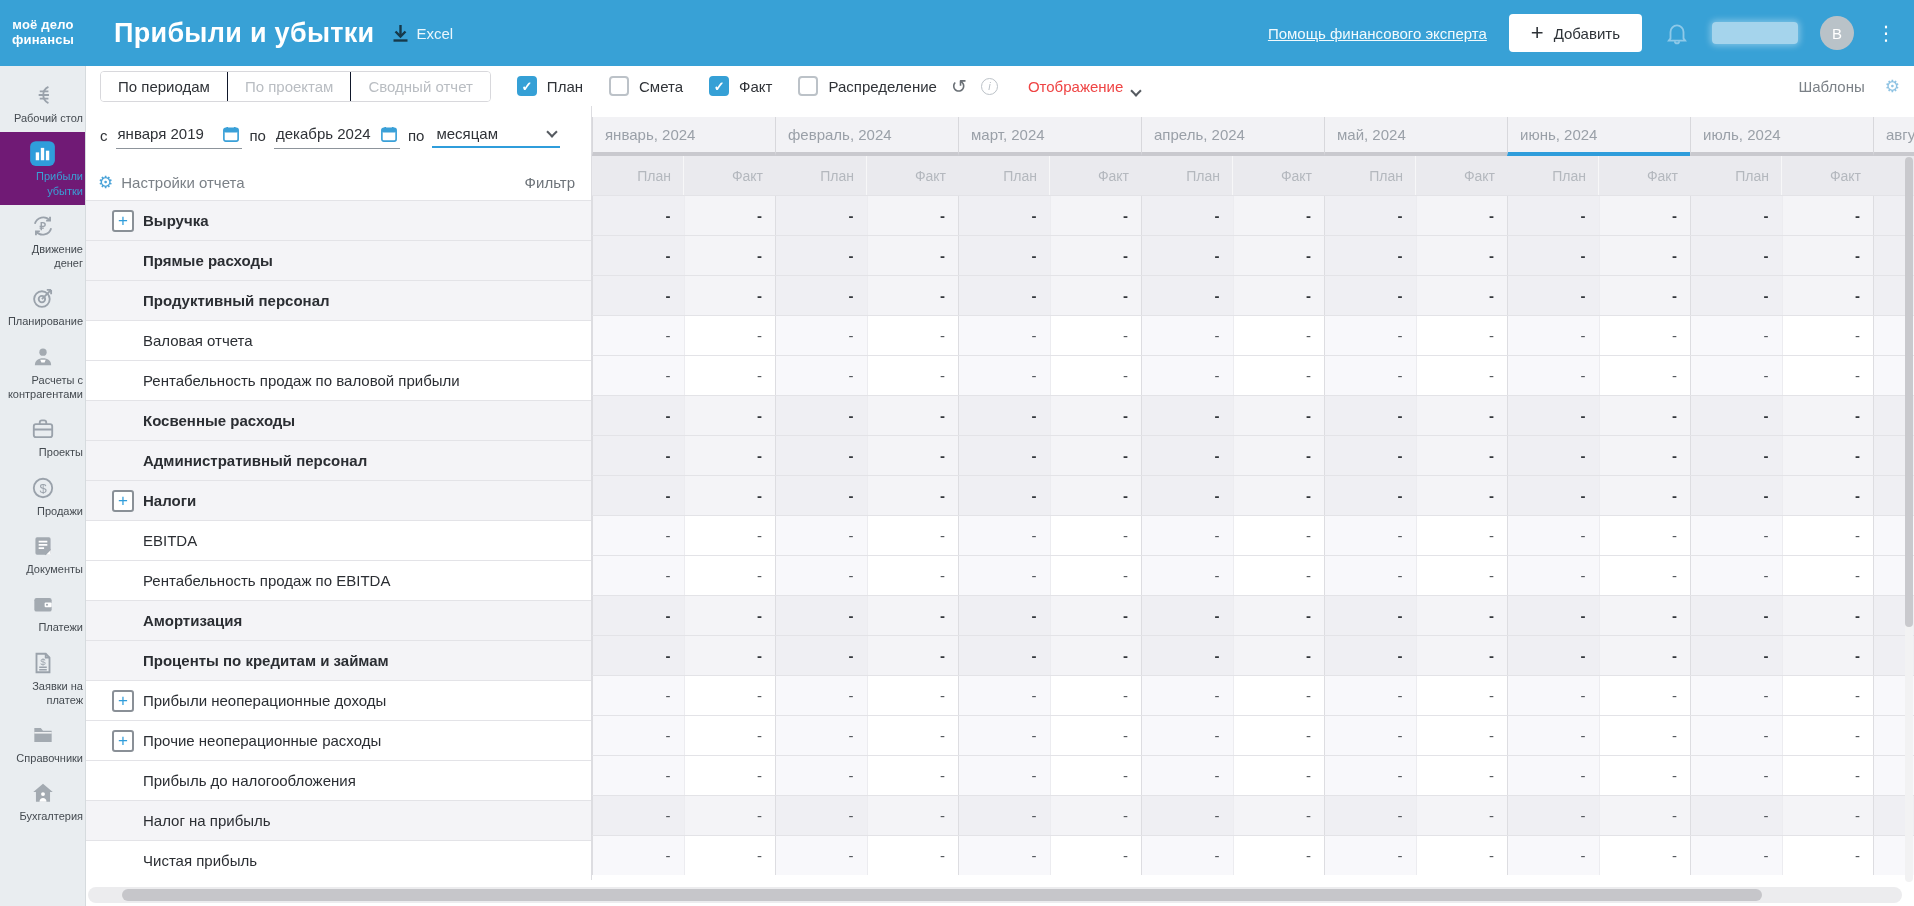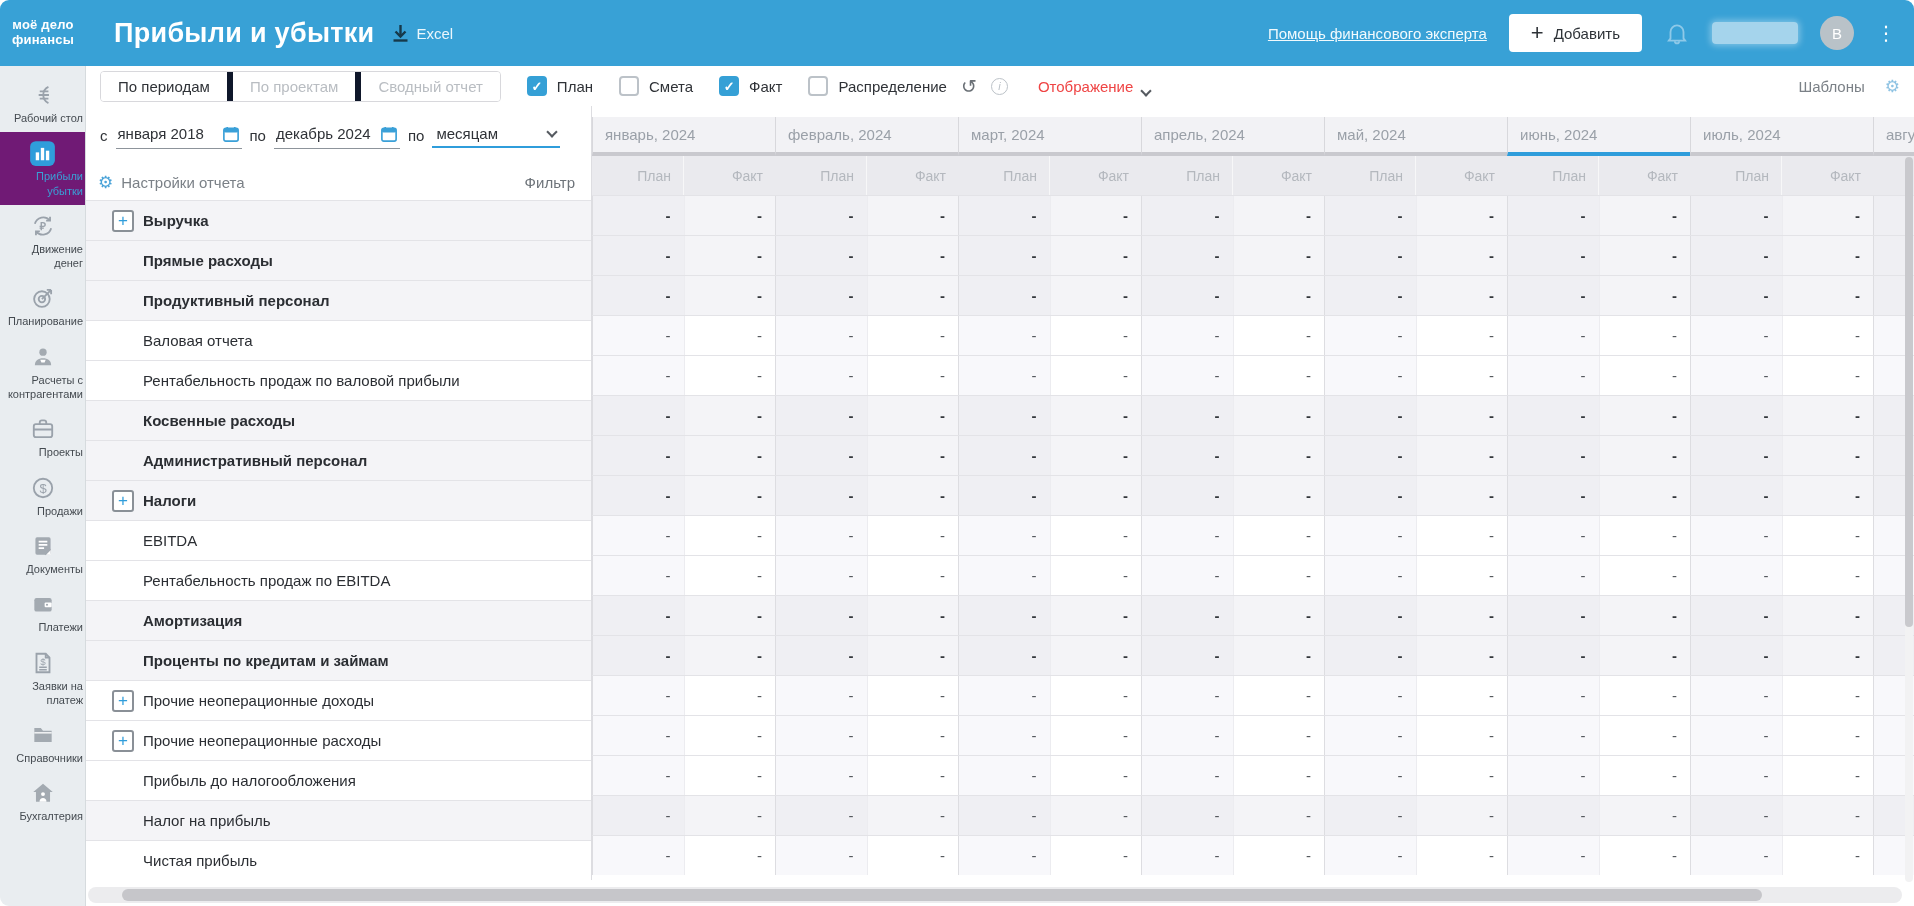--- a/index.html
+++ b/index.html
@@ -1,18 +1,18 @@
 <!DOCTYPE html>
 <html><head>
 <meta charset="utf-8">
 <style>
   * { box-sizing: border-box; margin: 0; padding: 0; }
   html,body { width:1914px; height:906px; overflow:hidden; background:#fff;
     font-family:"Liberation Sans", sans-serif; }
-  .screen { position:relative; width:1914px; height:906px; background:#fff; overflow:hidden;border-radius:9px; }
+  .screen { position:relative; width:1914px; height:906px; background:#fff; overflow:hidden; }
 
   
   .app-header { position:absolute; left:0; top:0; width:100%; height:66px;
     background:#38a1d6; display:flex; align-items:center; color:#fff; }
   .logo { width:86px; text-align:center; font-size:13px; font-weight:bold; line-height:1.15; letter-spacing:.2px; }
   .page-title { font-size:27px; font-weight:bold; margin-left:28px; letter-spacing:.3px;text-align:center; }
   .excel-btn { display:flex; align-items:center; gap:7px; margin-left:18px; cursor:pointer; }
   .excel-btn .lbl { font-size:15px; color:#eaf6fc; }
   .hdr-right { margin-left:auto; display:flex; align-items:center; gap:22px; padding-right:18px; }
   .help-link { font-size:15px; color:#f2fafd; cursor:pointer;text-decoration:underline; }
@@ -32,21 +32,21 @@
     font-size:11px; line-height:1.3; color:#444a50; }
   .side-item .ic { height:26px; display:flex; align-items:center; justify-content:center; margin-bottom:3px; }
   .side-item.active { background:#701a75; color:#3aa0d6; }
 
   
   .main { position:absolute; left:86px; top:66px; right:0; bottom:0; background:#fff; }
   .toolbar { height:40px; display:flex; align-items:center; padding:0 14px; }
   .tabgroup { display:flex; border:1px solid #d8d8dc; border-radius:4px; overflow:hidden; height:31px; }
   .tab { padding:0 17px; font-size:15px; display:flex; align-items:center; cursor:pointer;
     color:#b9bdc2; background:#fff; }
-  .tab + .tab { border-left:6px solid #0f172a; }
+  .tab + .tab { border-left:1px solid #0f172a; }
   .tab.active { color:#2f3237; }
   .checks { display:flex; align-items:center; margin-left:26px; gap:26px; }
   .check { display:flex; align-items:center; gap:10px; cursor:pointer; font-size:15px; color:#2f3237; }
   .box { width:20px; height:20px; border-radius:4px; border:2px solid #bcc2c8; background:#fff;
     display:flex; align-items:center; justify-content:center; }
   .box.on { border-color:#35a0d6; background:#35a0d6; color:#fff; font-size:13px; font-weight:bold; }
   .tool-ico { margin-left:14px; cursor:pointer; }
   .undo-ico { font-size:19px; color:#6a7076; }
   .info-ico { width:17px; height:17px; border:1.5px solid #bcc2c8; border-radius:50%;
     color:#bcc2c8; font-size:11px; display:flex; align-items:center; justify-content:center; font-style:italic; }
@@ -312,21 +312,21 @@
       </div>
     </div>
 
     <div class="content">
       <div class="cols">
 
         <div class="left-col">
           <div class="date-row">
             <span class="d-lbl">с</span>
             <div class="d-field">
-              <span class="val">января 2018</span>
+              <span class="val">января 2019</span>
               <span>
                 <svg width="18" height="18" viewBox="0 0 24 24">
                     <rect x="2.5" y="4.5" width="19" height="17" rx="2.5" fill="none" stroke="#3aa0d8" stroke-width="2.2"></rect>
                     <rect x="2.5" y="4.5" width="19" height="5.5" rx="2.5" fill="#3aa0d8"></rect>
                     <path d="M7 2.5v4M17 2.5v4" stroke="#3aa0d8" stroke-width="2.2"></path>
                   </svg>
               </span>
             </div>
             <span class="d-lbl">по</span>
             <div class="d-field">
@@ -386,21 +386,21 @@
                 <span>Рентабельность продаж по EBITDA</span>
               </div>
               <div class="lrow bold shaded">
                 <span>Амортизация</span>
               </div>
               <div class="lrow bold shaded">
                 <span>Проценты по кредитам и займам</span>
               </div>
               <div class="lrow">
                 <span class="expander">+</span>
-                <span>Прочие неоперационные доходы</span>
+                <span>Прибыли неоперационные доходы</span>
               </div>
               <div class="lrow">
                 <span class="expander">+</span>
                 <span>Прочие неоперационные расходы</span>
               </div>
               <div class="lrow">
                 <span>Прибыль до налогообложения</span>
               </div>
               <div class="lrow shaded">
                 <span>Налог на прибыль</span>

